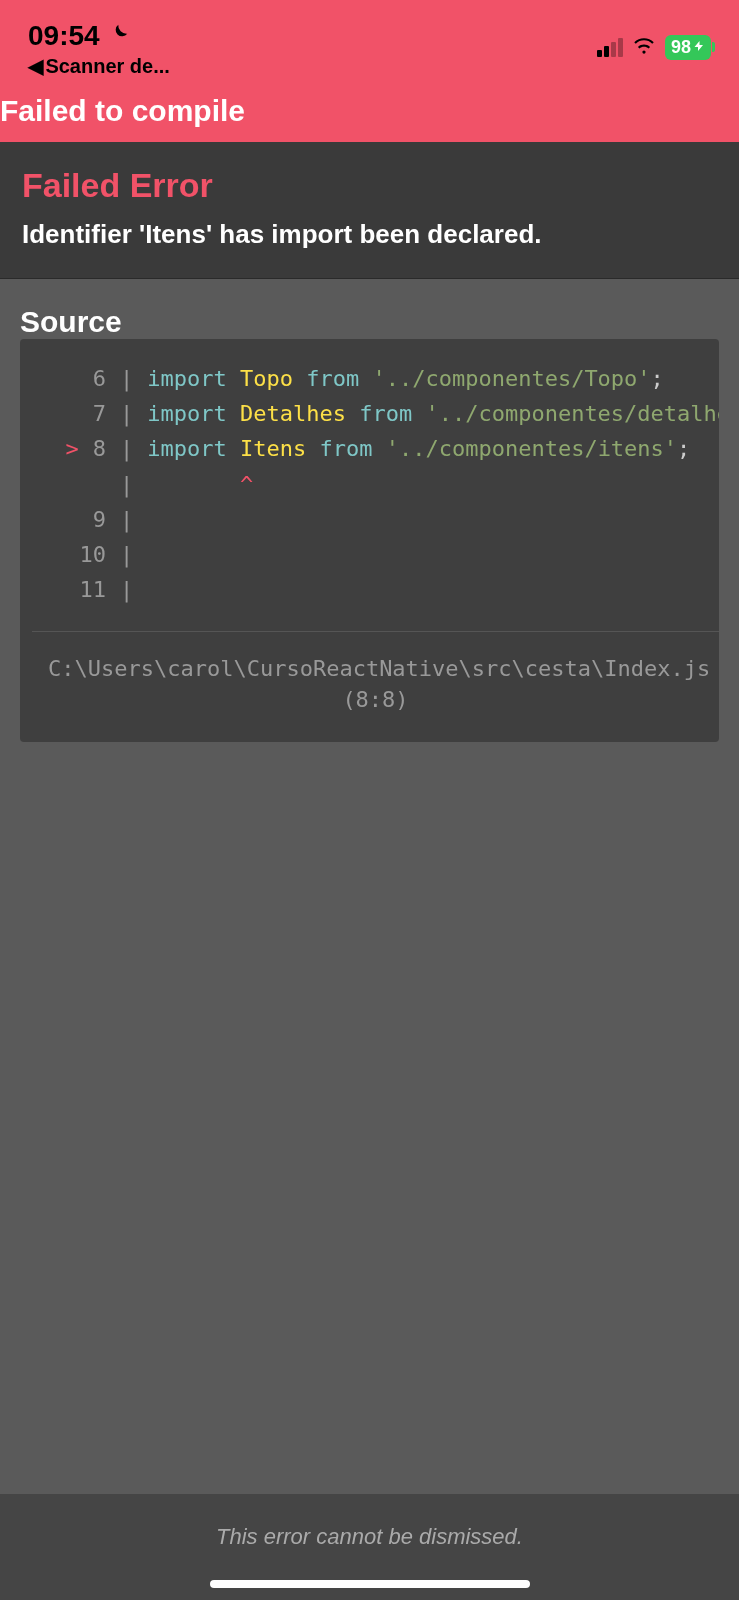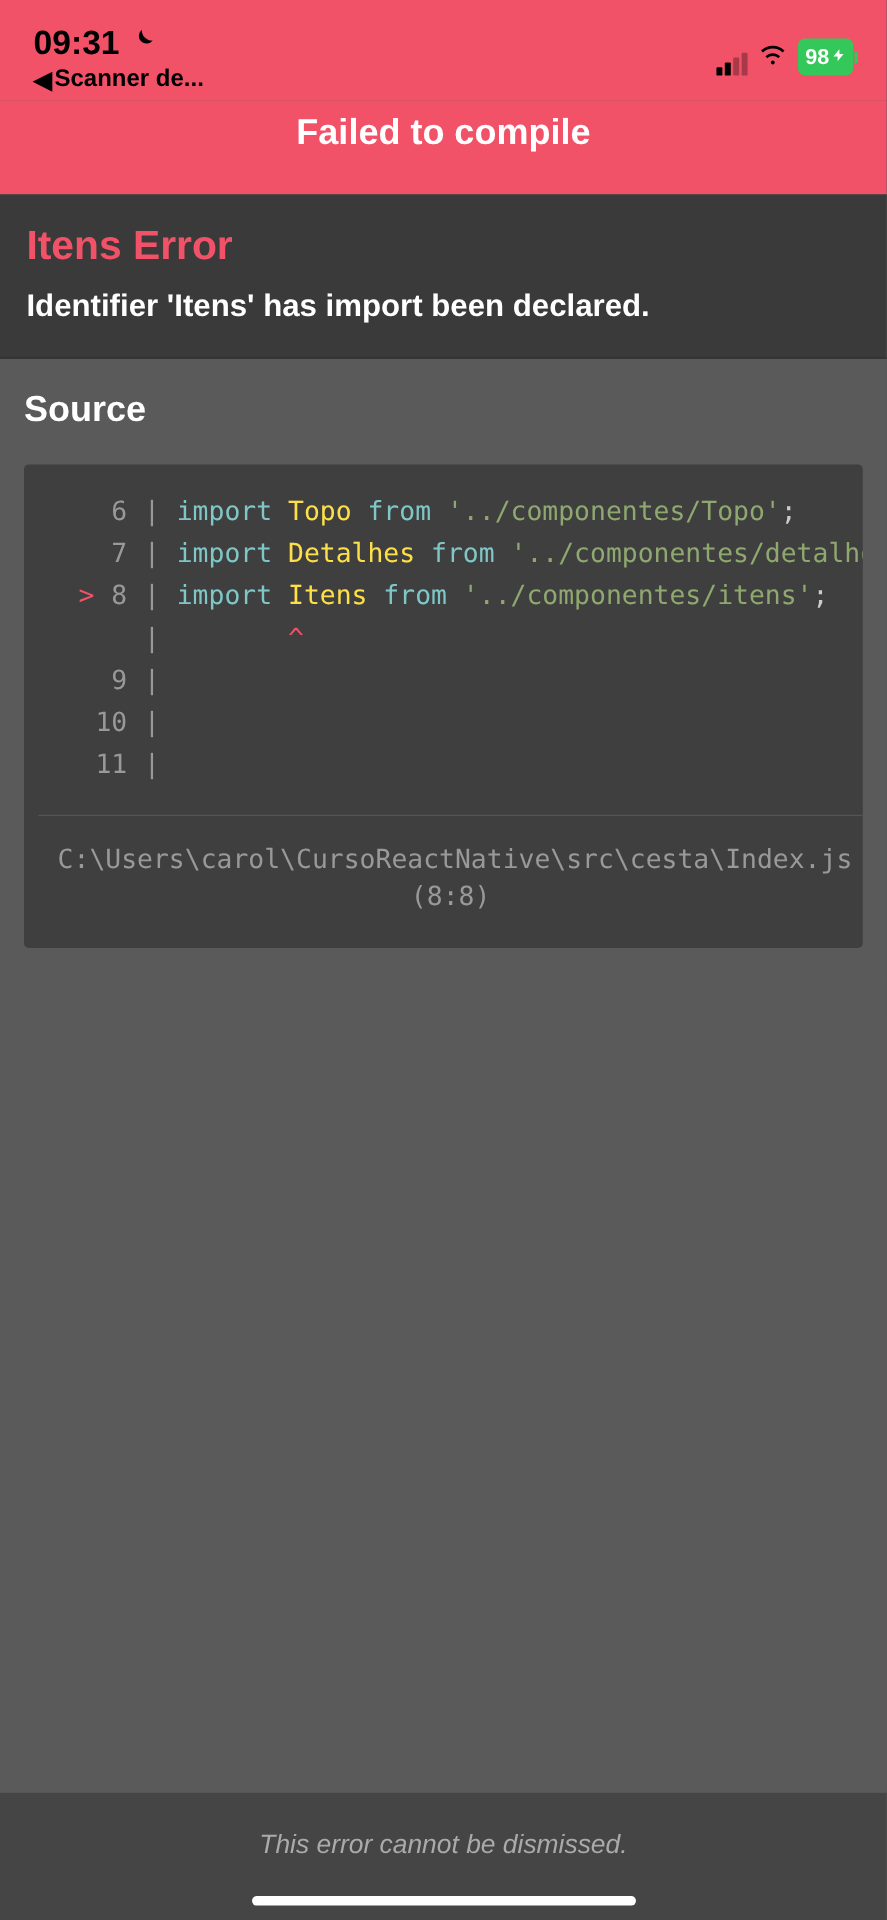--- a/index.html
+++ b/index.html
@@ -37,20 +37,21 @@
     .moon-icon { font-size: 22px; }
     .back-app {
       font-size: 20px;
       font-weight: 600;
       display: flex;
       align-items: center;
       gap: 2px;
     }
     .status-right {
       display: flex;
+      align-items: center;
       gap: 8px;
       padding-top: 12px;
     }
     .signal-bars {
       display: flex;
       align-items: flex-end;
       gap: 2px;
     }
     .signal-bars span {
       width: 5px;
@@ -82,22 +83,21 @@
       transform: translateY(-50%);
       width: 3px;
       height: 10px;
       background: #34c759;
       border-radius: 0 2px 2px 0;
     }
 
     
     .title-bar {
       background: #f15268;
-      padding: 10px 0 34px 0;
-      text-align: center;
+      padding: 10px 0 14px 0;
     }
     .title-bar-text {
       color: #fff;
       font-size: 30px;
       font-weight: 700;
     }
 
     
     .error-header {
       background: #3a3a3a;
@@ -118,21 +118,20 @@
 
     
     .body-area {
       background: #5a5a5a;
       padding: 26px 20px;
     }
     .source-heading {
       color: #fff;
       font-size: 30px;
       font-weight: 800;
-      margin-bottom: 28px;
     }
 
     
     .code-block {
       background: #3f3f3f;
       border-radius: 4px;
       overflow: hidden;
     }
     .code-lines {
       padding: 22px 16px 24px 16px;
@@ -201,21 +200,21 @@
       background: #fff;
       border-radius: 4px;
     }
   </style>
 </head>
 <body>
 
 <div class="status-bar">
   <div class="status-left">
     <div class="status-time">
-      <span>09:31</span>
+      <span>09:54</span>
       <span class="moon-icon">
         <svg width="22" height="22" viewBox="0 0 24 24" fill="#000">
             <path d="M21 12.79A9 9 0 0 1 11.21 3 7 7 0 1 0 21 12.79z"></path>
           </svg>
       </span>
     </div>
     <div class="back-app">
       <span>◀</span>
       <span>Scanner de...</span>
     </div>
@@ -241,21 +240,21 @@
       </span>
     </div>
   </div>
 </div>
 
 <div class="title-bar">
   <div class="title-bar-text">Failed to compile</div>
 </div>
 
 <div class="error-header">
-  <div class="error-type">Itens Error</div>
+  <div class="error-type">Failed Error</div>
   <div class="error-message">Identifier 'Itens' has import been declared.</div>
 </div>
 
 <div class="body-area">
   <div class="source-heading">Source</div>
 
   <div class="code-block">
     <div class="code-lines" id="code-lines"><div class="code-line"><span class="gutter"><span class="lineno">6</span></span><span class="pipe">|</span><span class="code-content"><span class="tk-kw">import</span><span> </span><span class="tk-id">Topo</span><span> </span><span class="tk-kw">from</span><span> </span><span class="tk-str">'../componentes/Topo'</span><span class="tk-punc">;</span></span></div><div class="code-line"><span class="gutter"><span class="lineno">7</span></span><span class="pipe">|</span><span class="code-content"><span class="tk-kw">import</span><span> </span><span class="tk-id">Detalhes</span><span> </span><span class="tk-kw">from</span><span> </span><span class="tk-str">'../componentes/detalhes</span></span></div><div class="code-line"><span class="gutter"><span class="marker">&gt;</span><span class="lineno">8</span></span><span class="pipe">|</span><span class="code-content"><span class="tk-kw">import</span><span> </span><span class="tk-id">Itens</span><span> </span><span class="tk-kw">from</span><span> </span><span class="tk-str">'../componentes/itens'</span><span class="tk-punc">;</span></span></div><div class="code-line"><span class="gutter"><span class="lineno"></span></span><span class="pipe">|</span><span class="code-content"><span>       </span><span class="tk-caret">^</span></span></div><div class="code-line"><span class="gutter"><span class="lineno">9</span></span><span class="pipe">|</span><span class="code-content"></span></div><div class="code-line"><span class="gutter"><span class="lineno">10</span></span><span class="pipe">|</span><span class="code-content"></span></div><div class="code-line"><span class="gutter"><span class="lineno">11</span></span><span class="pipe">|</span><span class="code-content"></span></div></div>
     <div class="file-path-row">
       <div>C:\Users\carol\CursoReactNative\src\cesta\Index.js</div>

